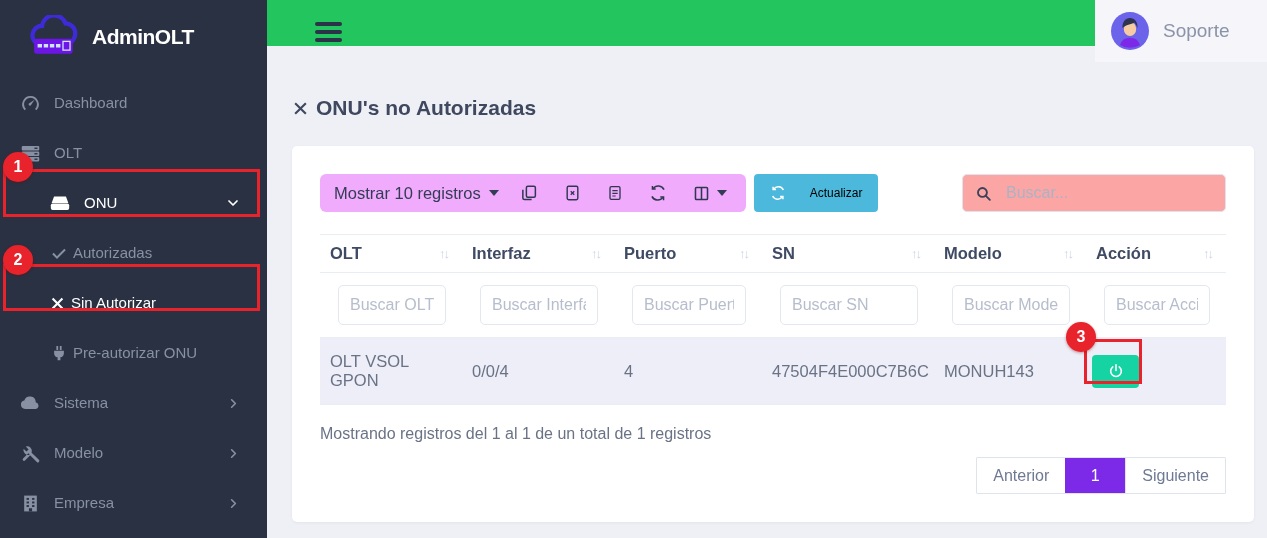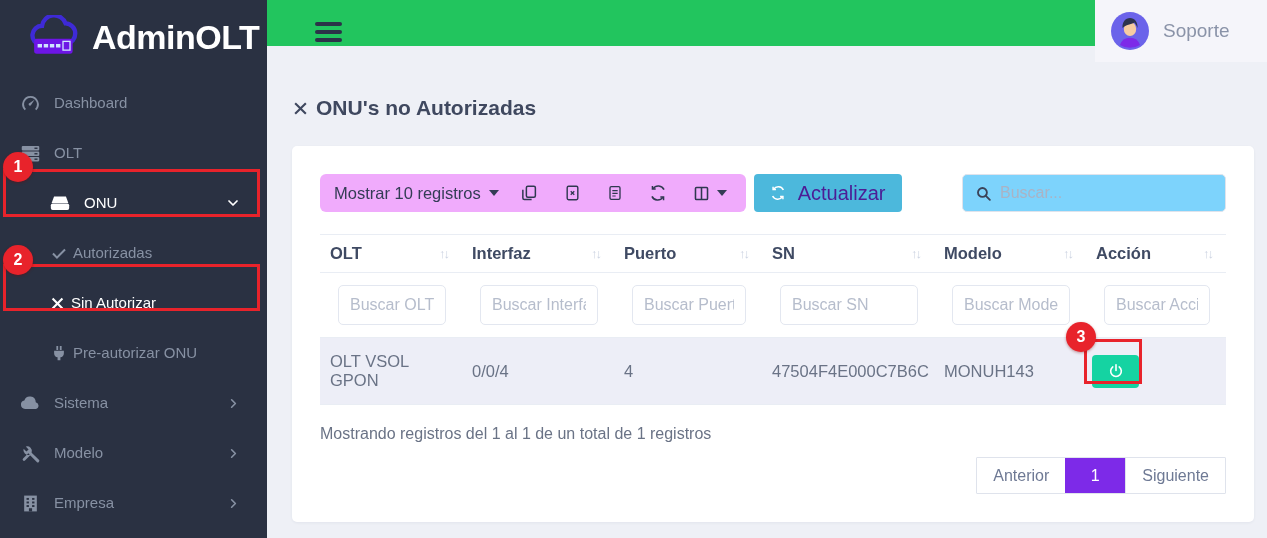--- a/index.html
+++ b/index.html
@@ -9,21 +9,21 @@
   *{box-sizing:border-box; margin:0; padding:0;}
   html,body{width:1267px; height:538px; overflow:hidden;}
   body{
     font-family:"Liberation Sans","DejaVu Sans",sans-serif;
     background:var(--page_bg); position:relative; color:#3f4a63;
   }
   
   .sidebar{position:absolute; left:0; top:0; bottom:0; width:267px;
     background:var(--sidebar_bg); color:#8791a3; z-index:2;}
   .logo-row{display:flex; align-items:center; gap:8px; padding:12px 10px 4px 28px; height:66px;}
-  .brand{color:#fff; font-size:34px; font-weight:bold; letter-spacing:-0.5px;}
+  .brand{color:#fff; font-size:21px; font-weight:bold; letter-spacing:-0.5px;}
   .nav{margin-top:12px;}
   .nav-item{display:flex; align-items:center; min-height:50px; padding:13px 26px 13px 18px;
     font-size:15px; cursor:pointer; line-height:24px;}
   .nav-item .nicon{width:24px; height:24px; flex:0 0 24px; margin-right:12px; display:flex;
     align-items:center; justify-content:center;}
   .nav-item .chev{margin-left:auto; display:flex; align-items:center; color:inherit;}
   .nav-item.sub{padding-left:50px;}
   .nav-item.sub .nicon{width:18px; flex:0 0 18px; margin-right:5px;}
   .nav-item.lit{color:#fff;padding-left:48px;}
   .nav-label{flex:1 1 auto;}
@@ -42,26 +42,26 @@
     box-shadow:0 1px 3px rgba(40,50,80,.06); padding:28px;}
   
   .tb{display:flex; align-items:center; height:38px;}
   .btn-group{display:inline-flex; align-items:center; background:#f0abfc; border-radius:6px;
     height:38px; padding:0 6px 0 14px; color:#333c55;}
   .len-label{font-size:16.5px; color:#333c55; white-space:nowrap;}
   .caret{width:0; height:0; border-left:5px solid transparent; border-right:5px solid transparent;
     border-top:6px solid #333c55; margin-left:8px;}
   .tool-btn{padding:0 13px; height:38px; display:flex; align-items:center; cursor:pointer; color:#2f3850;}
   .tool-btn.cols{gap:7px;}
-  .btn-refresh{margin-left:8px; height:38px; background:var(--accent_blue); color:#4c1d95; border:none;
-    border-radius:4px; font-size:20px; padding:0 16px; display:flex; align-items:center; gap:12px;
+  .btn-refresh{margin-left:8px; height:38px; background:var(--accent_blue); color:#000000; border:none;
+    border-radius:4px; font-size:12px; padding:0 16px; display:flex; align-items:center; gap:24px;
     cursor:pointer; font-family:inherit;}
   .spacer{flex:1;}
-  .searchbox{width:264px; height:38px; border:1px solid #dfe3ec; border-radius:5px; background:#7dd3fc;
-    display:flex; align-items:center; padding:0 12px; gap:8px;}
+  .searchbox{width:264px; height:38px; border:1px solid #dfe3ec; border-radius:5px; background:#fca5a5;
+    display:flex; align-items:center; padding:0 12px; gap:14px;}
   .searchbox input{border:none; outline:none; flex:1; font-size:16px; color:#3f4a63;
     font-family:inherit; background:transparent; min-width:0;}
   .searchbox input::placeholder{color:#aab3c5;}
   
   .grid{display:grid; grid-template-columns:142px 152px 148px 172px 152px 1fr; margin-top:22px;}
   .th{border-top:1px solid #e9edf4; border-bottom:1px solid #e9edf4; padding:9px 10px;
     font-weight:bold; font-size:16.5px; color:#3f4a63; display:flex; align-items:center; cursor:pointer;}
   .sort{margin-left:auto; font-size:13px; color:#ccd3e2; letter-spacing:-2px; padding-right:4px;}
   .fcell{padding:12px 10px 12px 10px; border-bottom:1px solid #e9edf4;}
   .fcell input{width:calc(100% - 14px); height:40px; border:1px solid #e3e7f0; border-radius:5px;

